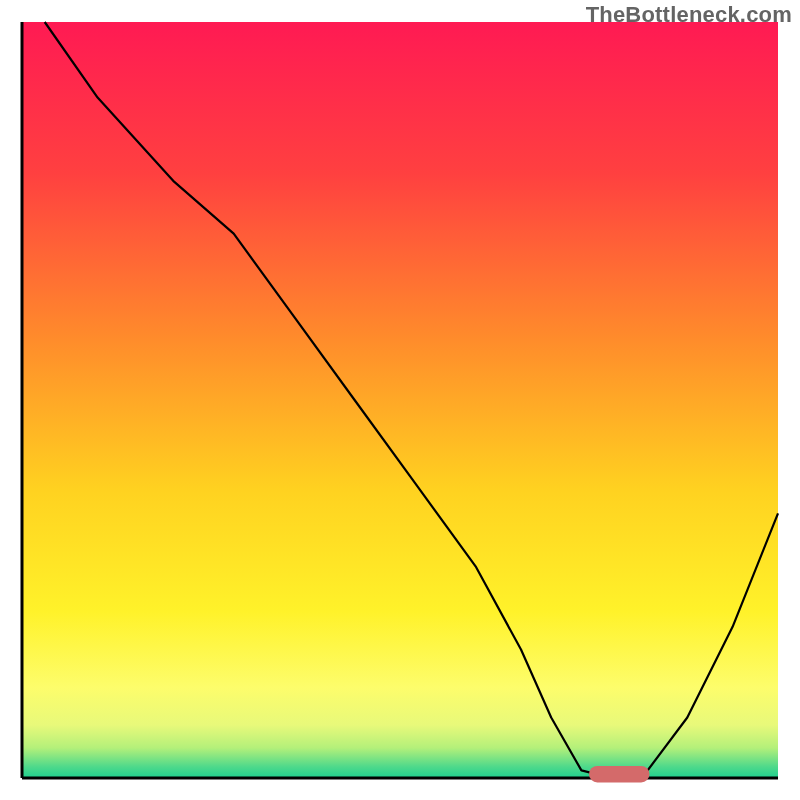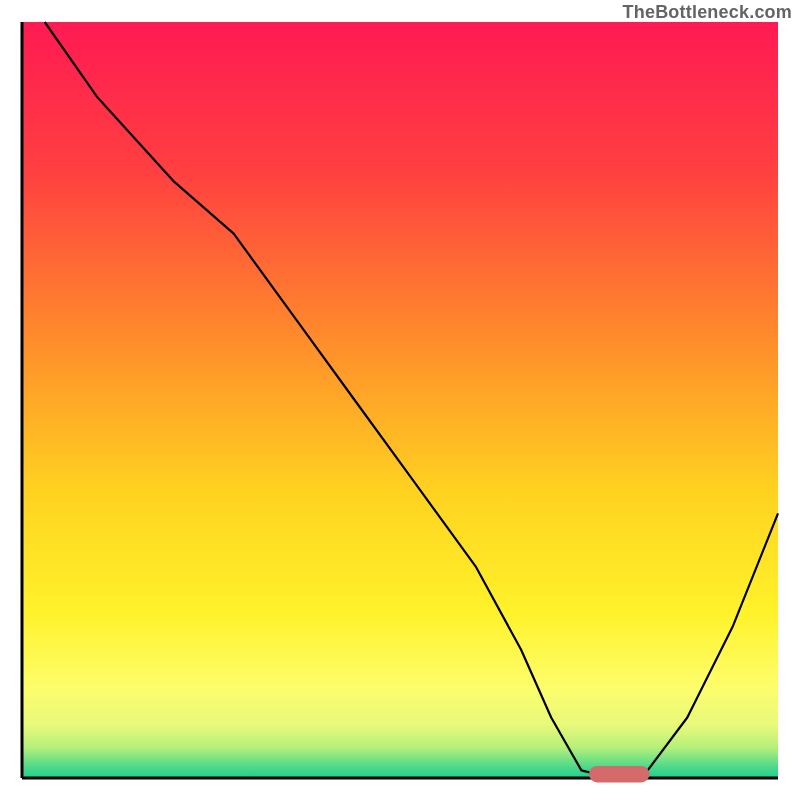--- a/index.html
+++ b/index.html
@@ -13,21 +13,21 @@
   }
   .frame {
     position: relative;
     width: 800px;
     height: 800px;
   }
   .watermark {
     position: absolute;
     top: 2px;
     right: 8px;
-    font-size: 18px;
+    font-size: 22px;
     font-weight: bold;
     color: #646464;
     letter-spacing: 0.2px;
   }
   svg {
     display: block;
   }
 </style>
 </head>
 <body>

